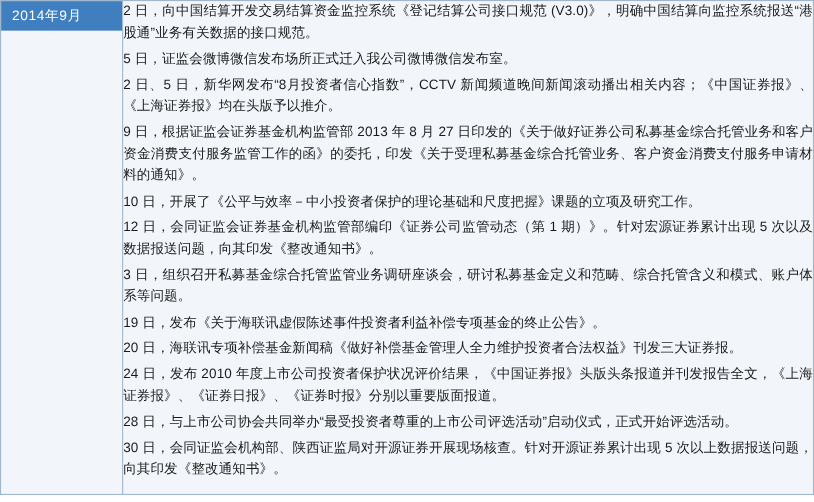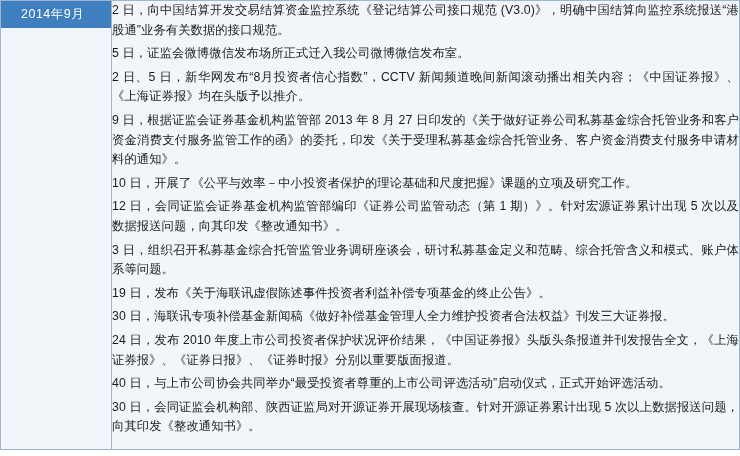--- a/index.html
+++ b/index.html
@@ -35,21 +35,21 @@
     border-right: 1px solid #9fb6cc;
     padding: 0;
   }
   .period-label {
     display: block;
     background: #3f7fbf;
     color: #ffffff;
     font-size: 12.5px;
     line-height: 27px;
     height: 27px;
-    padding-left: 20px;
+    padding-left: 10px;
     letter-spacing: 0.5px;
     white-space: nowrap;
   }
   .period-body {
     height: 400px;
     background: #f2f6fb;
   }
   
   td.content-cell {
     background: #f2f6fb;
@@ -83,21 +83,21 @@
       </td>
       <td class="content-cell">
         <p>2 日，向中国结算开发交易结算资金监控系统《登记结算公司接口规范 (V3.0)》，明确中国结算向监控系统报送“港股通”业务有关数据的接口规范。</p>
         <p>5 日，证监会微博微信发布场所正式迁入我公司微博微信发布室。</p>
         <p>2 日、5 日，新华网发布“8月投资者信心指数”，CCTV 新闻频道晚间新闻滚动播出相关内容；《中国证券报》、《上海证券报》均在头版予以推介。</p>
         <p>9 日，根据证监会证券基金机构监管部 2013 年 8 月 27 日印发的《关于做好证券公司私募基金综合托管业务和客户资金消费支付服务监管工作的函》的委托，印发《关于受理私募基金综合托管业务、客户资金消费支付服务申请材料的通知》。</p>
         <p>10 日，开展了《公平与效率－中小投资者保护的理论基础和尺度把握》课题的立项及研究工作。</p>
         <p>12 日，会同证监会证券基金机构监管部编印《证券公司监管动态（第 1 期）》。针对宏源证券累计出现 5 次以及数据报送问题，向其印发《整改通知书》。</p>
         <p>3 日，组织召开私募基金综合托管监管业务调研座谈会，研讨私募基金定义和范畴、综合托管含义和模式、账户体系等问题。</p>
         <p>19 日，发布《关于海联讯虚假陈述事件投资者利益补偿专项基金的终止公告》。</p>
-        <p>30 日，海联讯专项补偿基金新闻稿《做好补偿基金管理人全力维护投资者合法权益》刊发三大证券报。</p>
+        <p>20 日，海联讯专项补偿基金新闻稿《做好补偿基金管理人全力维护投资者合法权益》刊发三大证券报。</p>
         <p>24 日，发布 2010 年度上市公司投资者保护状况评价结果，《中国证券报》头版头条报道并刊发报告全文，《上海证券报》、《证券日报》、《证券时报》分别以重要版面报道。</p>
-        <p>40 日，与上市公司协会共同举办“最受投资者尊重的上市公司评选活动”启动仪式，正式开始评选活动。</p>
+        <p>28 日，与上市公司协会共同举办“最受投资者尊重的上市公司评选活动”启动仪式，正式开始评选活动。</p>
         <p>30 日，会同证监会机构部、陕西证监局对开源证券开展现场核查。针对开源证券累计出现 5 次以上数据报送问题，向其印发《整改通知书》。</p>
       </td>
     </tr>
   </tbody>
     </table>
 </div>
 
 </body></html>

